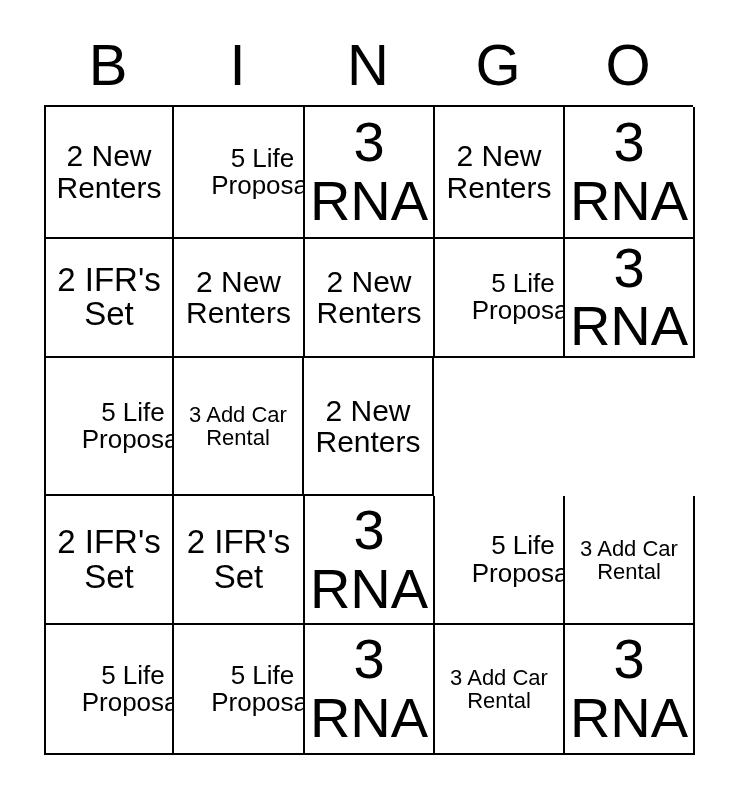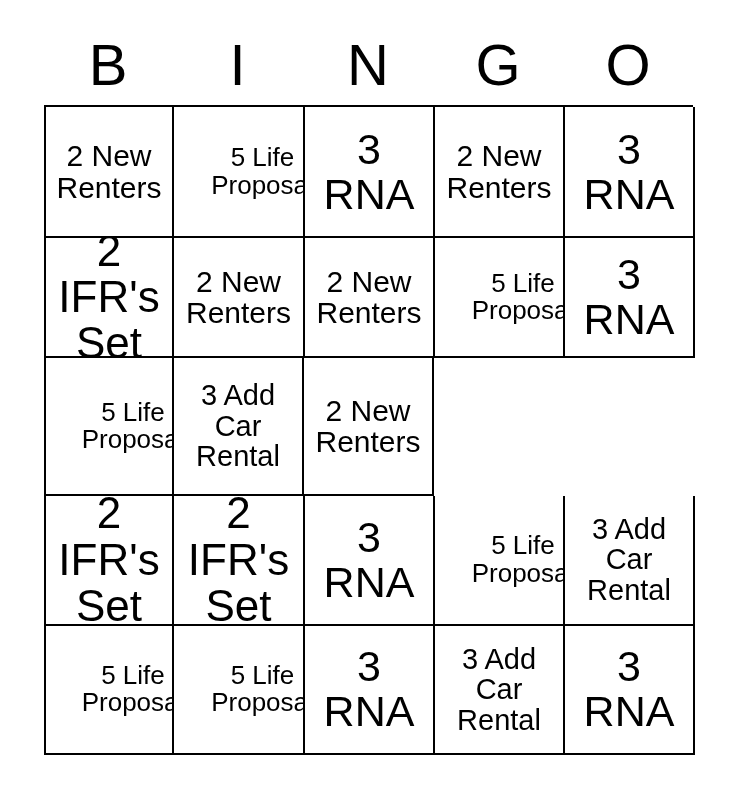--- a/index.html
+++ b/index.html
@@ -88,24 +88,24 @@
 
   .cell-text {
     display: block;
     width: 100%;
     line-height: 1.05;
     white-space: normal;
     word-break: normal;
   }
 
   
-  .sz-xl   { font-size: 43px; }   
-  .sz-lg   { font-size: 44px; }   
+  .sz-xl   { font-size: 56px; }   
+  .sz-lg   { font-size: 33px; }   
   .sz-md   { font-size: 30px; }   
-  .sz-sm   { font-size: 29px; }   
+  .sz-sm   { font-size: 22px; }   
   .sz-xs   { font-size: 26px; margin-left: 48px; }   
 </style>
 </head>
 <body>
 
 <div class="card">
 
   <div class="header-row">
     <div class="header-cell c0">B</div>
     <div class="header-cell c1">I</div>

